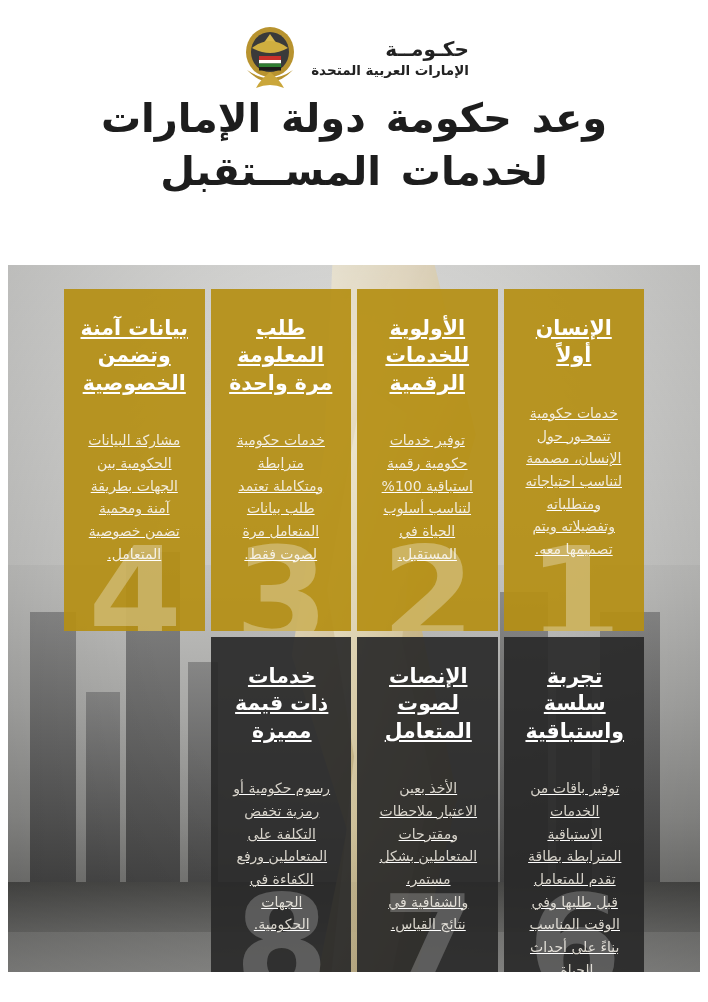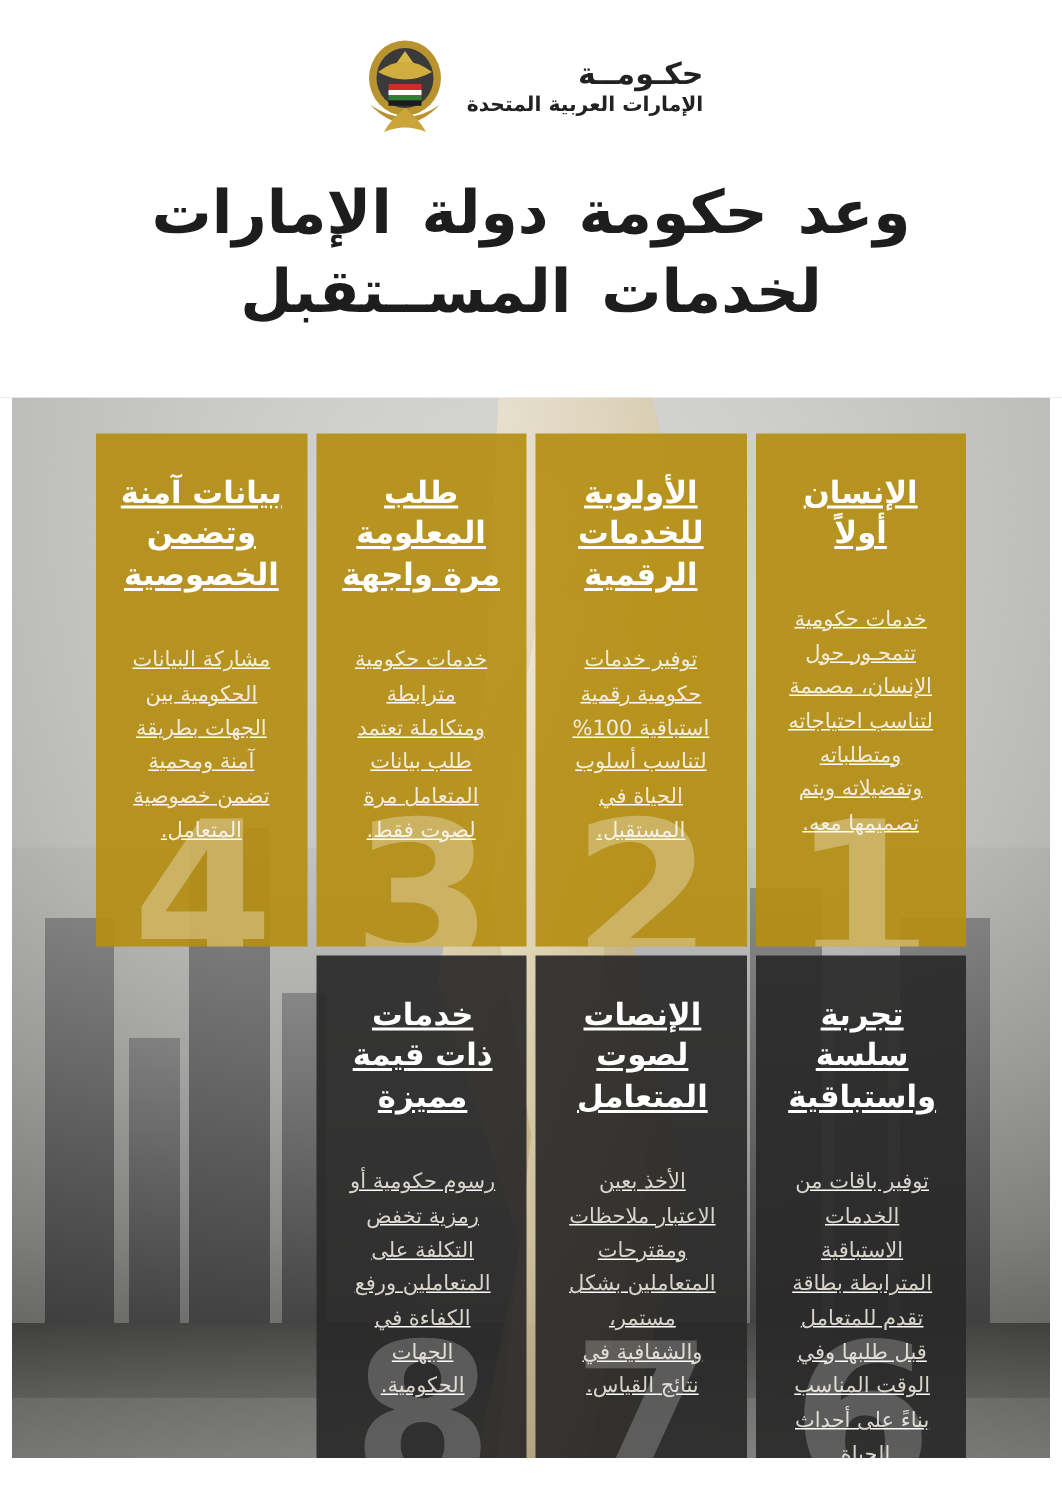--- a/index.html
+++ b/index.html
@@ -57,21 +57,20 @@
     color: #222;
   }
   .gov-text .line2 {
     font-size: 13.5px;
     font-weight: bold;
     color: #222;
     margin-top: 2px;
   }
 
   .main-title {
-    margin-top: 24px;
     text-align: center;
     color: #1d1d1d;
     font-weight: bold;
     letter-spacing: 0px;
     line-height: 1.22;
   }
   .main-title .t1 {
     display: block;
     font-size: 40px;
     word-spacing: 6px;
@@ -285,21 +284,21 @@
         <div class="card-num">1</div>
       </div>
 
       <div class="card">
         <div class="card-title">الأولوية للخدمات الرقمية</div>
         <div class="card-desc">توفير خدمات حكومية رقمية استباقية 100% لتناسب أسلوب الحياة في المستقبل.</div>
         <div class="card-num">2</div>
       </div>
 
       <div class="card">
-        <div class="card-title">طلب المعلومة مرة واجهة</div>
+        <div class="card-title">طلب المعلومة مرة واحدة</div>
         <div class="card-desc">خدمات حكومية مترابطة ومتكاملة تعتمد طلب بيانات المتعامل مرة لصوت فقط.</div>
         <div class="card-num">3</div>
       </div>
 
       <div class="card">
         <div class="card-title">بيانات آمنة وتضمن الخصوصية</div>
         <div class="card-desc">مشاركة البيانات الحكومية بين الجهات بطريقة آمنة ومحمية تضمن خصوصية المتعامل.</div>
         <div class="card-num">4</div>
       </div>
 

